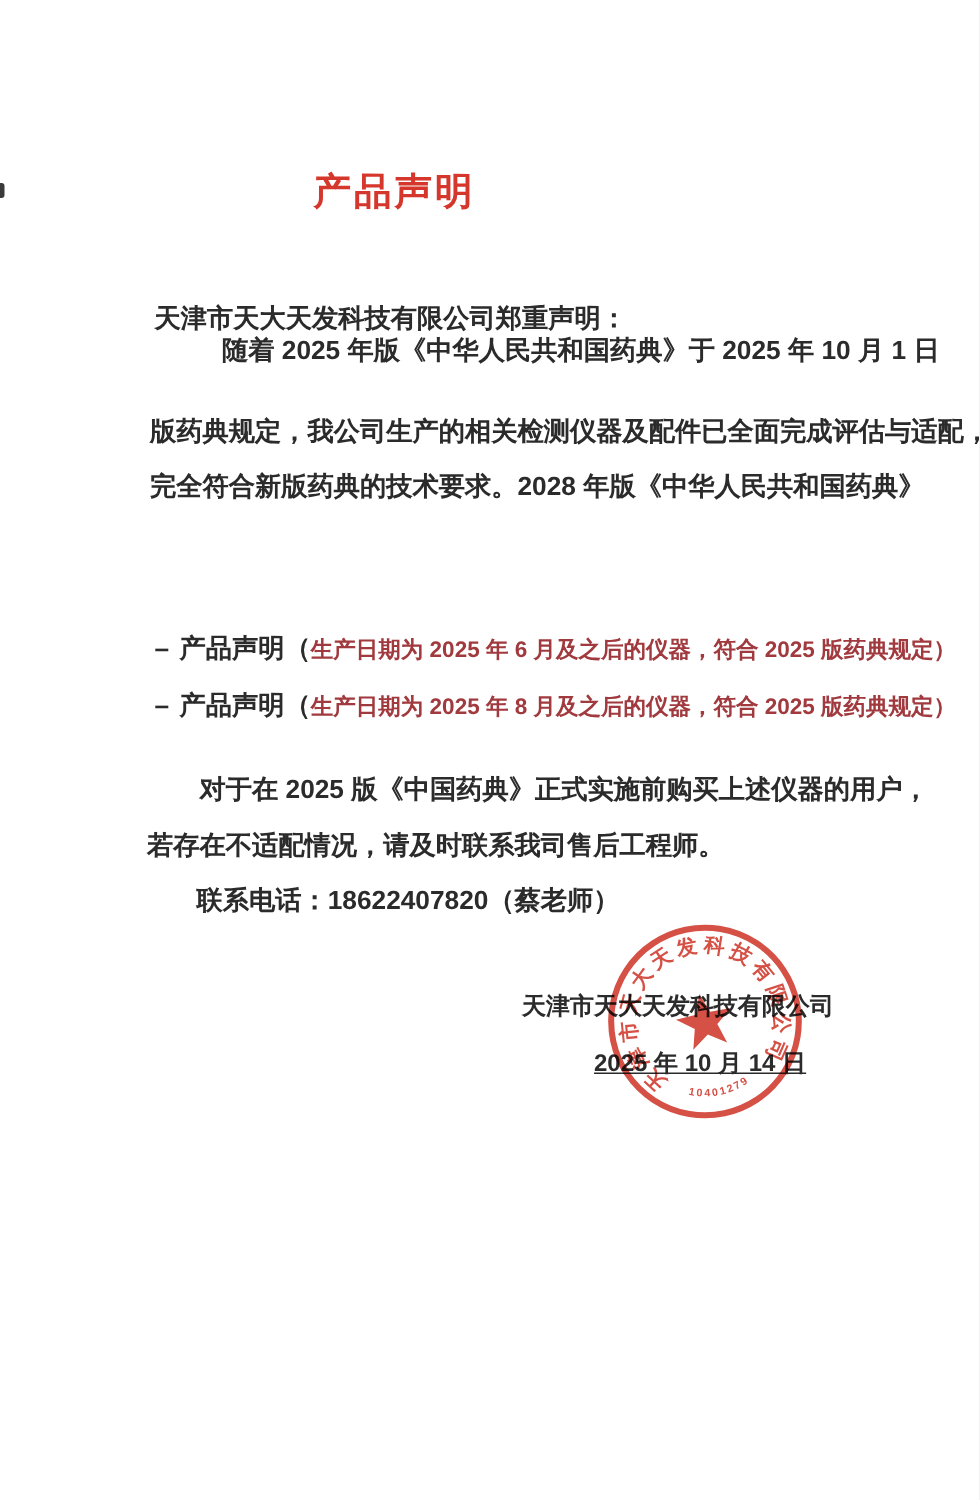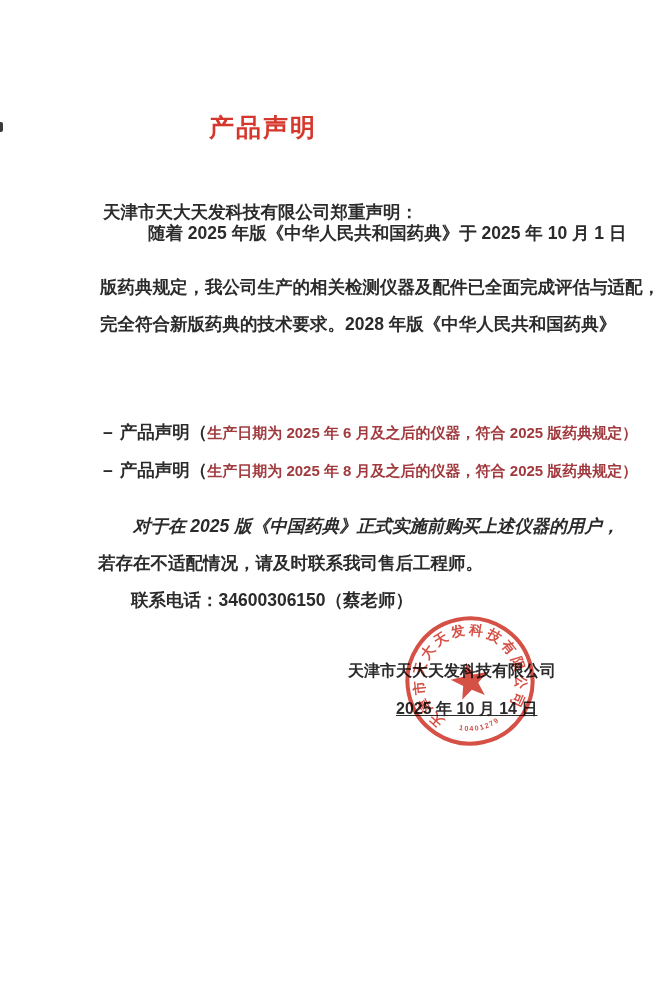--- a/index.html
+++ b/index.html
@@ -69,24 +69,24 @@
   <div class="abs body-line" style="left:100px;top:275px;">版药典规定，我公司生产的相关检测仪器及配件已全面完成评估与适配，</div>
   <div class="abs body-line" style="left:100px;top:312px;">完全符合新版药典的技术要求。2028 年版《中华人民共和国药典》</div>
 
   <div class="abs body-line" style="left:103px;top:420px;">
     <span class="bullet-dash">–</span><span>产品声明（</span><span class="note-red">生产日期为 2025 年 6 月及之后的仪器，符合 2025 版药典规定）</span>
   </div>
   <div class="abs body-line" style="left:103px;top:458px;">
     <span class="bullet-dash">–</span><span>产品声明（</span><span class="note-red">生产日期为 2025 年 8 月及之后的仪器，符合 2025 版药典规定）</span>
   </div>
 
-  <div class="abs body-line" style="left:133px;top:514px;font-style:italic;">对于在 2025 版《中国药典》正式实施前购买上述仪器的用户，</div>
+  <div class="abs body-line" style="left:133px;top:514px;">对于在 2025 版《中国药典》正式实施前购买上述仪器的用户，</div>
   <div class="abs body-line" style="left:98px;top:551px;font-family:Liberation Serif, serif;">若存在不适配情况，请及时联系我司售后工程师。</div>
 
-  <div class="abs body-line" style="left:131px;top:588px;">联系电话：34600306150（蔡老师）</div>
+  <div class="abs body-line" style="left:131px;top:588px;">联系电话：18622407820（蔡老师）</div>
 
   <div class="abs sig-line" style="left:348px;top:661px;">天津市天大天发科技有限公司</div>
   <div class="abs sig-line" style="left:396px;top:699px;text-decoration:underline;">2025 年 10 月 14 日</div>
 
   <svg class="abs seal" viewBox="0 0 150 150">
     <defs>
       <path id="sealNameArc" d="M 40.2 113.6 A 52 52 0 1 1 109.8 113.6" fill="none"></path>
       <path id="sealCodeArc" d="M 50.5 125.3 A 56 56 0 0 0 99.5 125.3" fill="none"></path>
     </defs>
     <circle cx="75" cy="75" r="70" fill="none" stroke="#cf372b" stroke-width="4.5"></circle>

